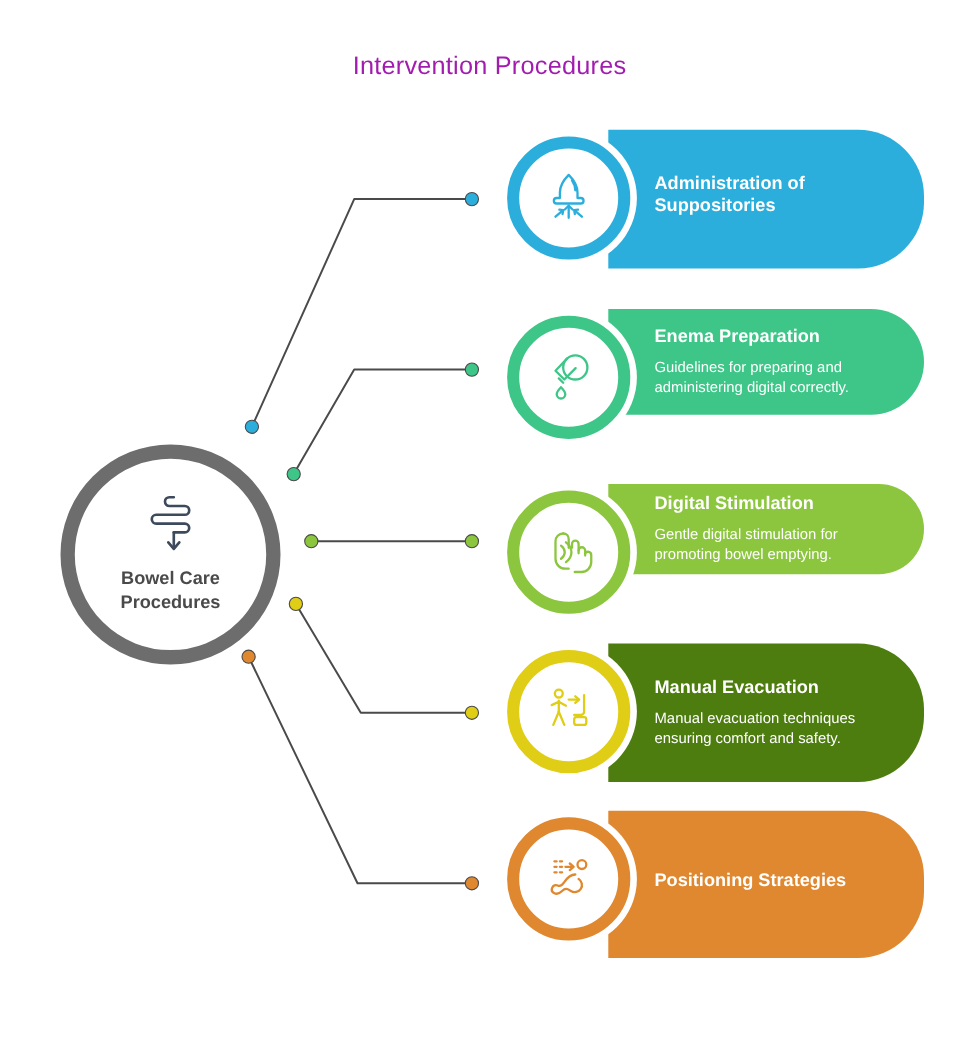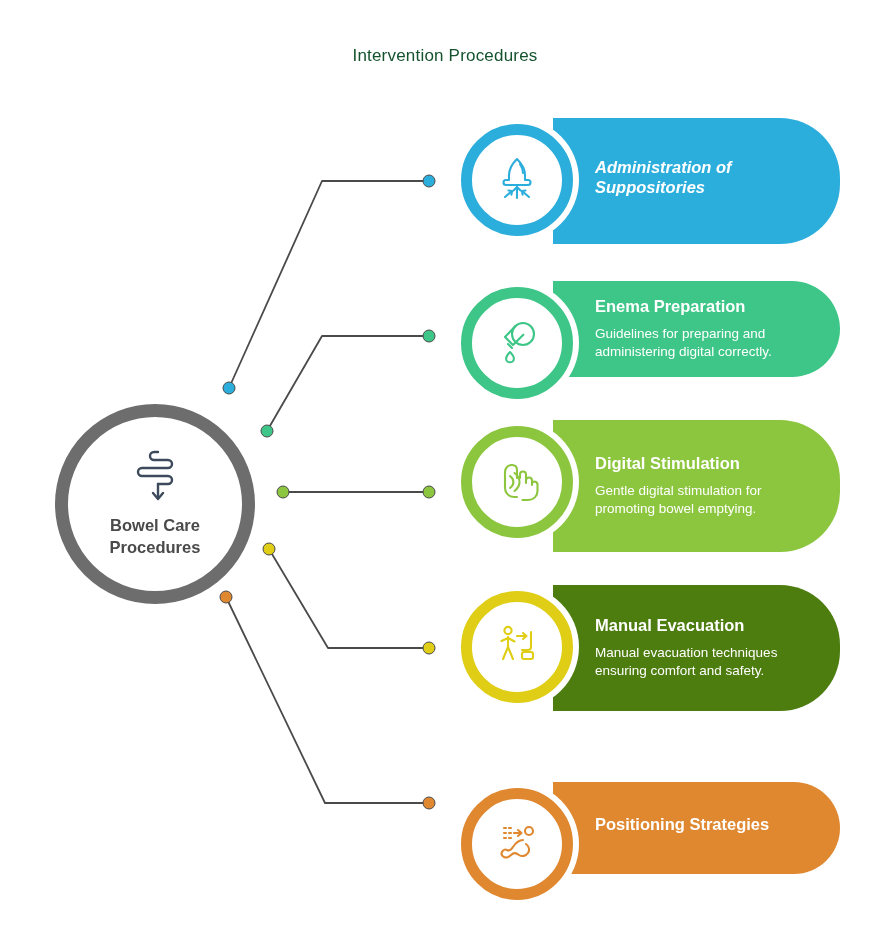--- a/index.html
+++ b/index.html
@@ -18,22 +18,22 @@
     overflow: hidden;
   }
 
   
   .chart-title {
     position: absolute;
     left: 0;
     top: 46px;
     width: 890px;
     text-align: center;
-    font-size: 17px;
-    color: #14532d;
+    font-size: 23px;
+    color: #a21caf;
     letter-spacing: 0.2px;
     font-weight: 400;
   }
 
   
   .links {
     position: absolute;
     left: 0;
     top: 0;
     width: 890px;
@@ -159,21 +159,21 @@
                  a4 4 0 0 0 -4 4 v0 a4 4 0 0 0 4 4 H44 a4 4 0 0 1 4 4 v0 a4 4 0 0 1 -4 4 H34"></path>
         <path d="M34 35 v14"></path>
         <path d="M29 44 l5 6 l5 -6"></path>
       </svg>
     </span>
     <div class="hub-label" style="color: rgb(74, 74, 74);">Bowel Care
 Procedures</div>
   </div>
 
   <div class="card" style="top: 118px; height: 126px;">
-    <div class="card-body" style="background: rgb(44, 174, 220); font-style: italic;">
+    <div class="card-body" style="background: rgb(44, 174, 220);">
       <div class="card-title">Administration of Suppositories</div>
     </div>
     <div class="badge-gap"></div>
     <div class="badge" style="border-color: rgb(44, 174, 220); color: rgb(44, 174, 220);">
       <span>
         <svg width="56" height="56" viewBox="0 0 56 56" fill="none" stroke="currentColor" stroke-width="2.1" stroke-linecap="round" stroke-linejoin="round">
           <path d="M28 9 c-5 5 -8 10 -8 16 v5 h-3 a2.5 2.5 0 0 0 0 5 h22 a2.5 2.5 0 0 0 0 -5 h-3 v-5
                    c0 -6 -3 -11 -8 -16 z"></path>
           <path d="M31 14 c2 3 3 6 3 9"></path>
           <path d="M28 48 v-11"></path>
@@ -198,21 +198,21 @@
         <svg width="56" height="56" viewBox="0 0 56 56" fill="none" stroke="currentColor" stroke-width="2.1" stroke-linecap="round" stroke-linejoin="round">
           <circle cx="34" cy="21" r="11"></circle>
           <path d="M26.3 13.2 L16 24 l8 8 l10.3 -10.3"></path>
           <path d="M19 31 l4 4"></path>
           <path d="M21 39 c-2.6 2.7 -3.9 4.8 -3.9 6.4 a3.9 3.9 0 0 0 7.8 0 c0 -1.6 -1.3 -3.7 -3.9 -6.4 z"></path>
         </svg>
       </span>
     </div>
   </div>
 
-  <div class="card" style="top: 420px; height: 132px;">
+  <div class="card" style="top: 440px; height: 82px;">
     <div class="card-body" style="background: rgb(140, 198, 63);">
       <div class="card-title">Digital Stimulation</div>
       <div class="card-desc">Gentle digital stimulation for promoting bowel emptying.</div>
     </div>
     <div class="badge-gap"></div>
     <div class="badge" style="border-color: rgb(140, 198, 63); color: rgb(140, 198, 63);">
       <span>
         <svg width="56" height="56" viewBox="0 0 56 56" fill="none" stroke="currentColor" stroke-width="2.1" stroke-linecap="round" stroke-linejoin="round">
           <path d="M23 13 c-4 0 -7 3 -7 7 v16 c0 5 4 9 9 9 h3"></path>
           <path d="M23 13 c3 0 5 2 5 5 v8"></path>
@@ -242,21 +242,21 @@
           <path d="M19 30 l5 12"></path>
           <path d="M28 19 h9"></path>
             <path d="M34 16 l3.5 3 l-3.5 3"></path>
           <path d="M42 15 v15 a3 3 0 0 1 -3 3 h-6"></path>
           <rect x="33" y="35" width="11" height="7" rx="2"></rect>
         </svg>
       </span>
     </div>
   </div>
 
-  <div class="card" style="top: 782px; height: 92px;">
+  <div class="card" style="top: 737px; height: 134px;">
     <div class="card-body" style="background: rgb(223, 136, 48);">
       <div class="card-title">Positioning Strategies</div>
     </div>
     <div class="badge-gap"></div>
     <div class="badge" style="border-color: rgb(223, 136, 48); color: rgb(223, 136, 48);">
       <span>
         <svg width="56" height="56" viewBox="0 0 56 56" fill="none" stroke="currentColor" stroke-width="2.1" stroke-linecap="round" stroke-linejoin="round">
           <circle cx="40" cy="17" r="4"></circle>
           <path d="M15 14 h8" stroke-dasharray="2 3"></path>
           <path d="M15 19 h8" stroke-dasharray="2 3"></path>

